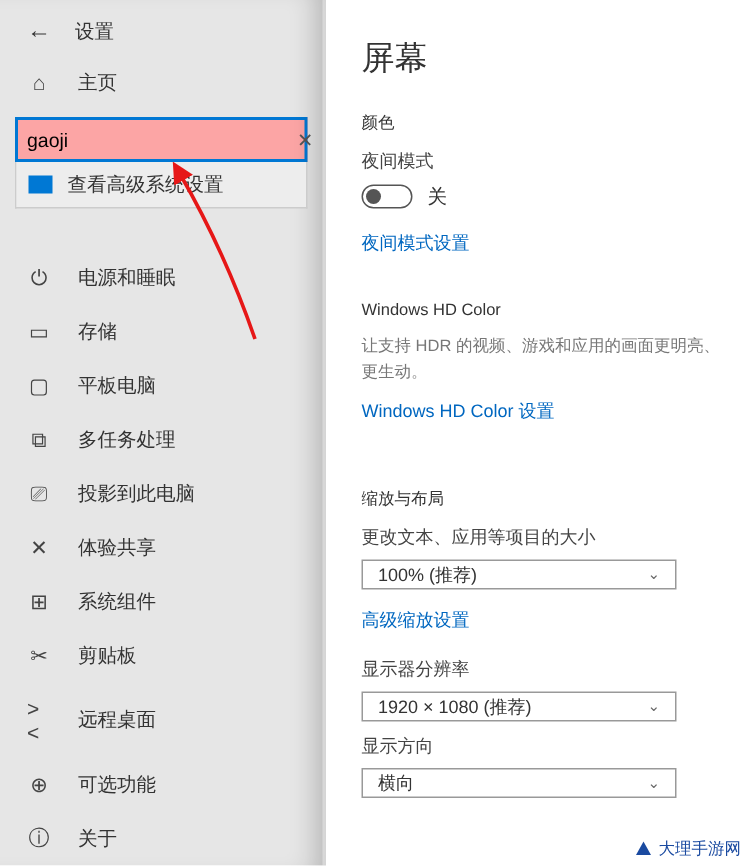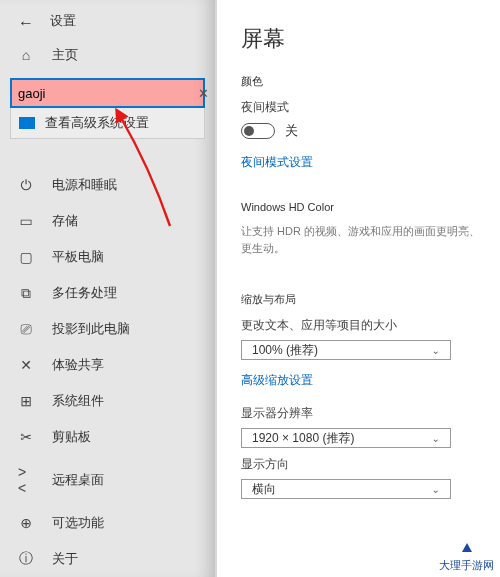--- a/index.html
+++ b/index.html
@@ -29,21 +29,21 @@
   .toggle-row { display: flex; align-items: center; gap: 10px; margin: 4px 0 8px; }
   .toggle { width: 34px; height: 16px; border: 1px solid #555; border-radius: 10px; position: relative; cursor: pointer; }
   .toggle::after { content: ""; position: absolute; left: 2px; top: 2px; width: 10px; height: 10px; border-radius: 50%; background: #555; }
   .select { width: 210px; height: 20px; border: 1px solid #999; display: flex; align-items: center; justify-content: space-between; padding: 0 10px; font-size: 12px; cursor: pointer; margin-bottom: 6px; }
   .select .chev { font-size: 10px; color: #666; }
 
   .arrow-annotation { position: absolute; left: 100px; top: 108px; width: 100px; height: 120px; pointer-events: none; z-index: 5; }
 
   .overlay-shadow { position: absolute; left: 0; top: 0; width: 217px; height: 100%; pointer-events: none; box-shadow: inset -18px 0 18px -12px rgba(0,0,0,0.22); }
 
-  .footer { position: absolute; right: 6px; bottom: 4px; display: flex; align-items: center; gap: 4px; font-size: 11px; color: #1a4aa0; flex-direction: column; }
+  .footer { position: absolute; right: 6px; bottom: 4px; display: flex; align-items: center; gap: 4px; font-size: 11px; color: #1a4aa0; }
   .footer .ficon { width: 12px; height: 12px; }
 </style>
 </head>
 <body>
 
 <div class="sidebar">
   <div class="title-row">
     <span class="back-arrow">←</span>
     <span class="title">设置</span>
   </div>
@@ -130,20 +130,21 @@
   <h2 class="sect">颜色</h2>
   <div class="label">夜间模式</div>
   <div class="toggle-row">
     <div class="toggle"></div>
     <span>关</span>
   </div>
   <span class="link">夜间模式设置</span>
 
   <h2 class="sect" style="margin-top:24px">Windows HD Color</h2>
   <div class="desc">让支持 HDR 的视频、游戏和应用的画面更明亮、更生动。</div>
+  <span class="link">Windows HD Color 设置</span>
 
   <h2 class="sect" style="margin-top:36px">缩放与布局</h2>
   <div class="label">更改文本、应用等项目的大小</div>
   <div class="select">
     <span>100% (推荐)</span>
     <span class="chev">⌄</span>
   </div>
   <span class="link">高级缩放设置</span>
 
   <div class="label" style="margin-top:10px">显示器分辨率</div>

